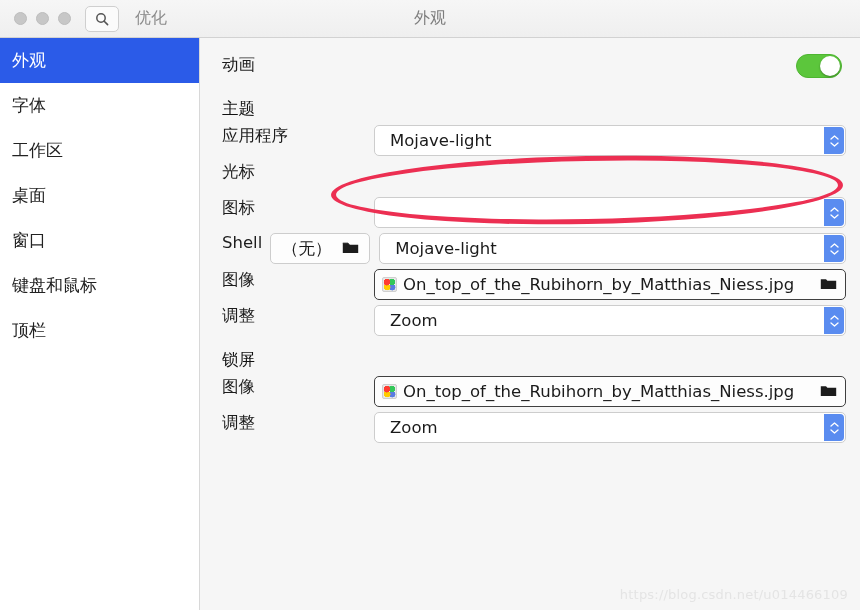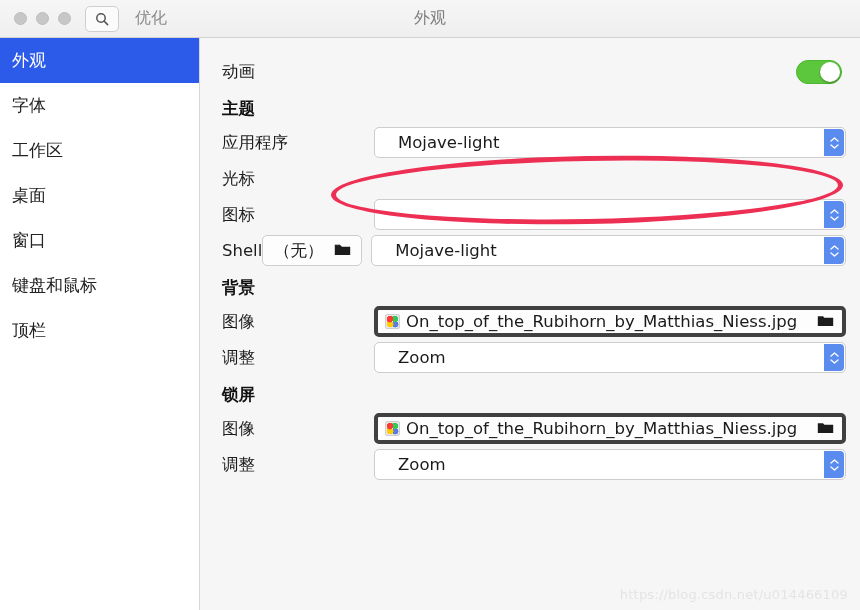--- a/index.html
+++ b/index.html
@@ -95,39 +95,38 @@
 
   
   .content {
     flex: 1;
     position: relative;
     background: #f6f6f6;
     padding: 16px 14px 0 22px;
   }
   .row {
     display: flex;
-    align-items: center;
     height: 35px;
     margin-bottom: 1px;
   }
   .row-label {
     font-size: 16.5px;
     color: #1d1d1d;
     width: 152px;
     min-width: 152px;
     flex-shrink: 0;
   }
   .row-label.shell-label {
     width: auto;
     min-width: 0;
-    margin-right: 0;
+    margin-right: 8px;
   }
   .section-head {
     font-size: 16.5px;
-    font-weight: bold;
+    font-weight: normal;
     color: #111;
     margin: 9px 0 5px 0;
   }
 
   
   .spacer { flex: 1; }
   .toggle {
     width: 46px; height: 24px;
     border-radius: 13px;
     background: #5cc63c;
@@ -147,21 +146,21 @@
   
   .combo {
     flex: 1;
     height: 31px;
     background: #ffffff;
     border: 1px solid #cdcdcd;
     border-radius: 5px;
     display: flex;
     align-items: center;
     position: relative;
-    padding-left: 23px;
+    padding-left: 15px;
     overflow: hidden;
   }
   .combo .val {
     font-size: 16.5px;
     color: #1a1a1a;
     white-space: nowrap;
   }
   .stepper {
     position: absolute;
     top: 1px; right: 1px; bottom: 1px;
@@ -177,21 +176,21 @@
   .chev {
     width: 9px; height: 5px;
     display: block;
   }
 
   
   .filebtn {
     flex: 1;
     height: 31px;
     background: #fdfdfd;
-    border: 4px solid #404040;
+    border: 1px solid #404040;
     border-radius: 5px;
     display: flex;
     align-items: center;
     padding: 0 8px 0 7px;
     overflow: hidden;
   }
   .thumb {
     width: 15px; height: 15px;
     border-radius: 2px;
     margin-right: 6px;
@@ -364,21 +363,20 @@
             <svg class="chev" viewBox="0 0 9 5">
                 <polyline points="1,4 4.5,1 8,4" fill="none" stroke="#fff" stroke-width="1.3" stroke-linecap="round" stroke-linejoin="round"></polyline>
               </svg>
             <svg class="chev" viewBox="0 0 9 5">
                 <polyline points="1,1 4.5,4 8,1" fill="none" stroke="#fff" stroke-width="1.3" stroke-linecap="round" stroke-linejoin="round"></polyline>
               </svg>
           </span>
         </div>
       </div>
 
-      <div class="section-head">背景</div>
 
       <div class="row">
         <div class="row-label">图像</div>
         <div class="filebtn">
           <span class="thumb"></span>
           <span class="fname">On_top_of_the_Rubihorn_by_Matthias_Niess.jpg</span>
           <span class="folder">
             <svg width="17" height="13" viewBox="0 0 17 13">
               <path d="M0.8 2.2h5.2l1.4 1.6h8.8v8.2H0.8z" fill="#1c1c1c"></path>
             </svg>

